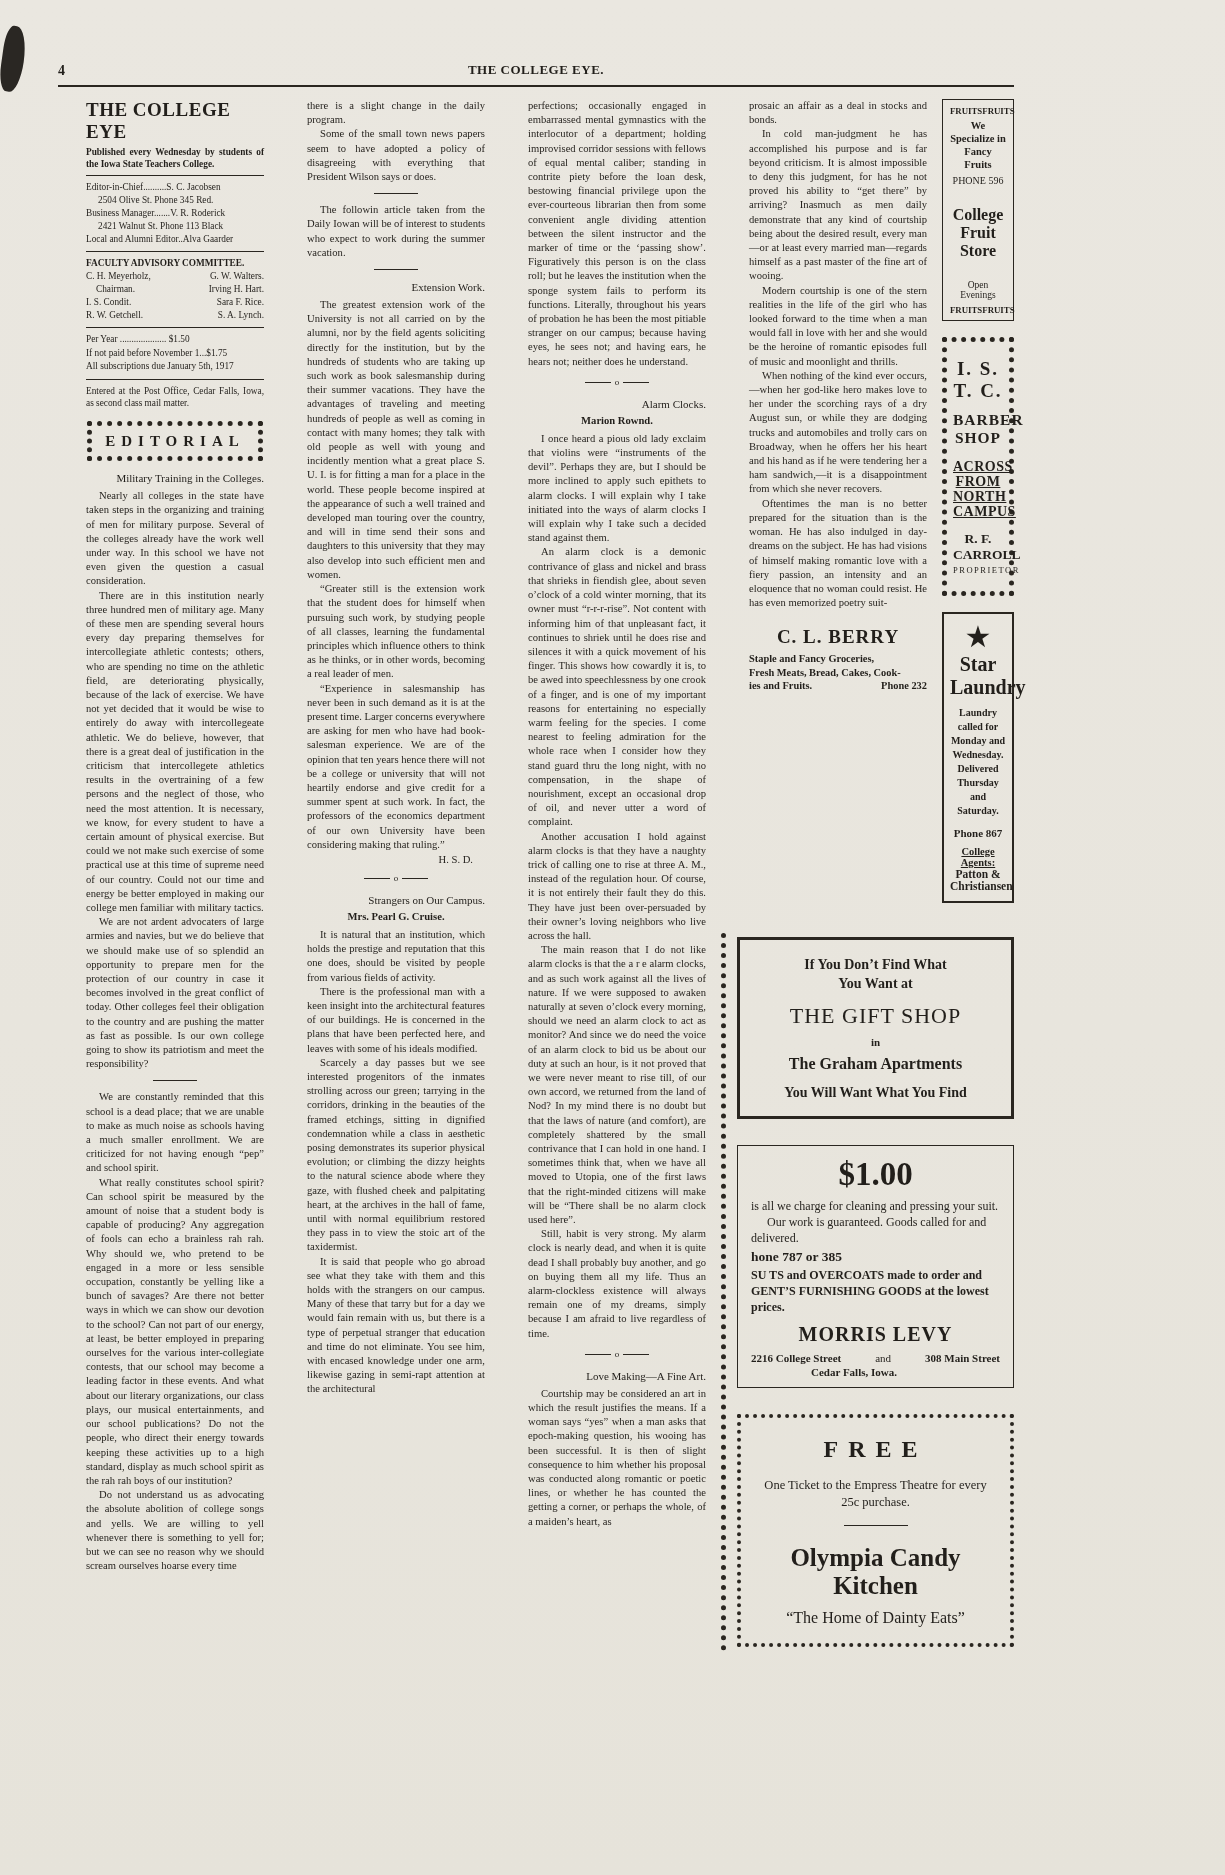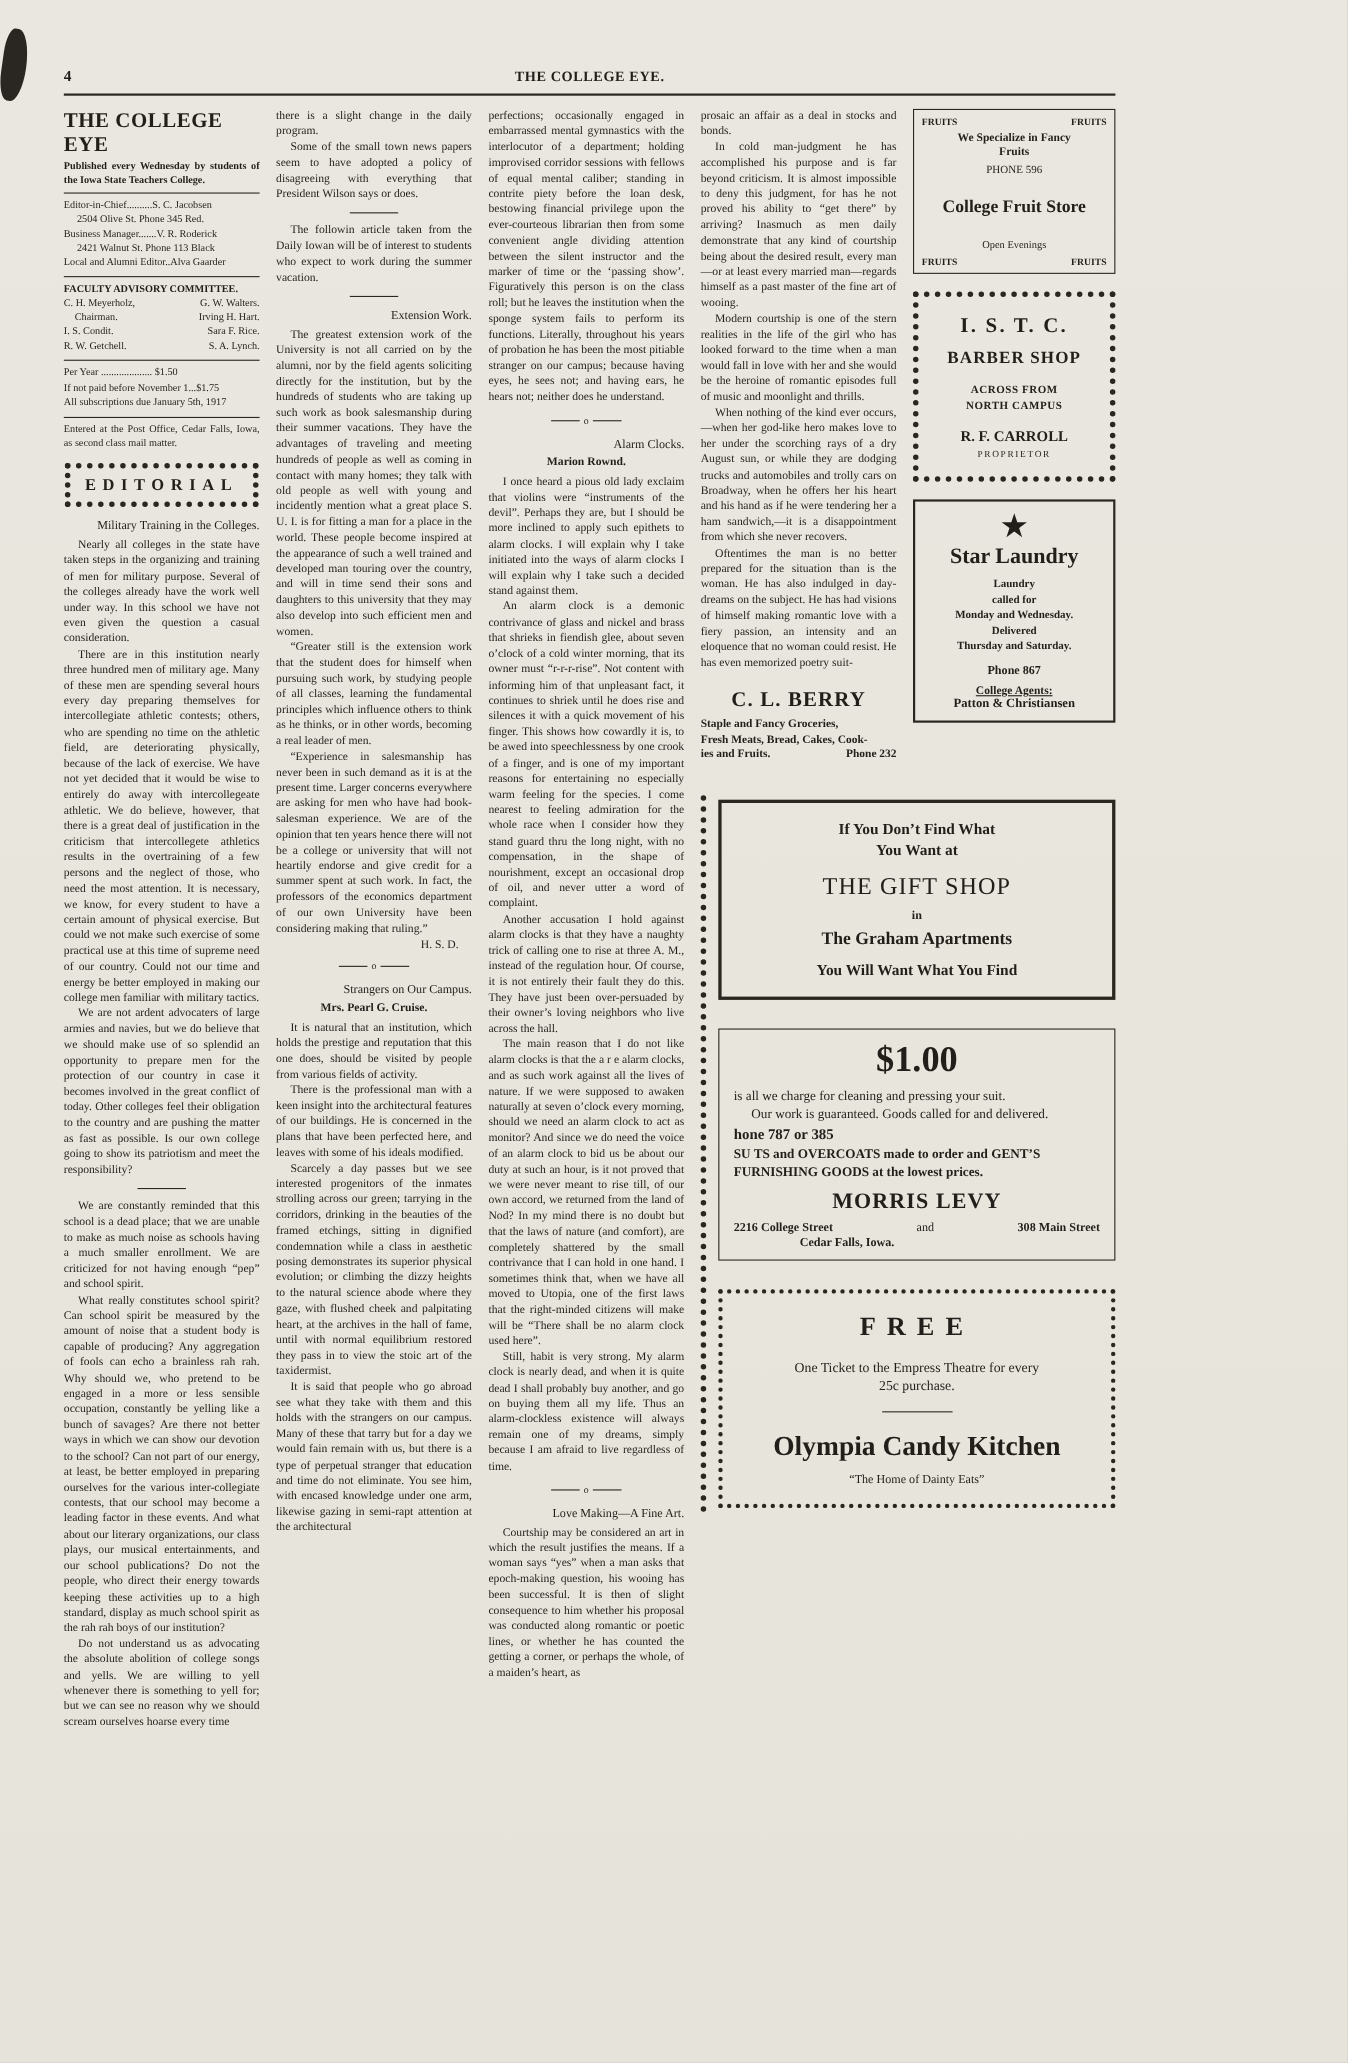--- a/index.html
+++ b/index.html
@@ -12,21 +12,21 @@
   .sheet{position:absolute;left:58px;top:62px;width:956px;}
 
   
   .pagehead{position:relative;height:20px;}
   .pagenum{position:absolute;left:0;top:1px;font-weight:bold;font-size:14px;}
   .runtitle{display:block;text-align:center;font-weight:bold;font-size:13px;letter-spacing:.5px;}
   .headrule{border-top:2px solid #2a2620;margin:3px 0 12px;}
 
   
   .cols{display:flex;gap:15px;align-items:flex-start;}
-  .col{width:178px;flex:0 0 178px;}
+  .col{width:178px;flex:0 0 178px;margin-left:28px;}
   .rightwrap{flex:1;min-width:0;}
   .right-top{display:flex;gap:15px;align-items:flex-start;}
   .right-top .textcol{width:178px;flex:0 0 178px;}
   .adcol{flex:1;min-width:0;}
 
   
   .mast-title{font-size:19px;font-weight:bold;margin:0 0 3px;letter-spacing:.5px;}
   .mast-pub{font-size:9.3px;font-weight:bold;line-height:12px;margin:0 0 4px;text-align:justify;}
   .mrule{border-top:1px solid #2a2620;margin:5px 0;}
   .staff-line{font-size:9.3px;line-height:13px;white-space:nowrap;overflow:hidden;}
@@ -58,21 +58,21 @@
   .fruit-row{display:flex;justify-content:space-between;font-size:8.8px;font-weight:bold;}
   .fruit-line1{font-size:10.5px;font-weight:bold;margin-top:3px;line-height:13px;}
   .fruit-line2{font-size:10.5px;font-weight:bold;line-height:13px;}
   .fruit-phone{font-size:10px;margin:4px 0 3px;}
   .fruit-name{font-size:16px;font-weight:bold;margin:20px 0;}
   .fruit-open{font-size:9.5px;margin-bottom:5px;}
 
   .ad-barber{border:5px dotted #2a2620;padding:16px 6px;text-align:center;}
   .barber-istc{font-size:19px;font-weight:bold;letter-spacing:2px;}
   .barber-shop{font-size:15.5px;font-weight:bold;letter-spacing:1px;margin:9px 0 12px;}
-  .barber-across,.barber-campus{font-size:10px;font-weight:bold;line-height:15px;letter-spacing:.5px;}
+  .barber-across,.barber-campus{font-size:14px;font-weight:bold;line-height:15px;letter-spacing:.5px;text-decoration:underline;}
   .barber-name{font-size:13.5px;font-weight:bold;margin-top:12px;}
   .barber-prop{font-size:8.5px;letter-spacing:1.5px;margin-top:2px;}
 
   .ad-laundry{border:2px solid #2a2620;padding:8px 6px 9px;text-align:center;}
   .laundry-star{font-size:30px;line-height:30px;}
   .laundry-name{font-size:20px;font-weight:bold;margin:1px 0 7px;}
   .laundry-l{font-size:10px;font-weight:bold;line-height:14px;}
   .laundry-phone{font-size:11px;font-weight:bold;margin:9px 0 7px;}
   .laundry-agents-label{font-size:10.5px;font-weight:bold;text-decoration:underline;}
   .laundry-agents{font-size:11.5px;font-weight:bold;}
@@ -100,21 +100,21 @@
   .levy-addr{display:flex;justify-content:space-between;align-items:baseline;font-size:11px;font-weight:bold;}
   .levy-addr .and{font-weight:normal;}
   .levy-city{font-size:11px;font-weight:bold;margin-top:2px;padding-left:60px;}
 
   .ad-free{border:4px dotted #2a2620;padding:18px 10px 16px;text-align:center;margin-bottom:0;}
   .free-word{font-size:24px;font-weight:bold;letter-spacing:10px;margin-bottom:14px;}
   .free-l1{font-size:12.5px;line-height:17px;}
   .free-l2{font-size:12.5px;line-height:17px;}
   .free-rule{width:64px;border-top:1.5px solid #2a2620;margin:14px auto 18px;}
   .free-name{font-size:25px;font-weight:bold;margin-bottom:9px;}
-  .free-tag{font-size:11px;}
+  .free-tag{font-size:16px;}
 </style>
 </head>
 <body>
 
 <div class="page">
   <div class="smudge"></div>
   <div class="sheet">
 
     <header class="pagehead">
       <span class="pagenum">4</span>

